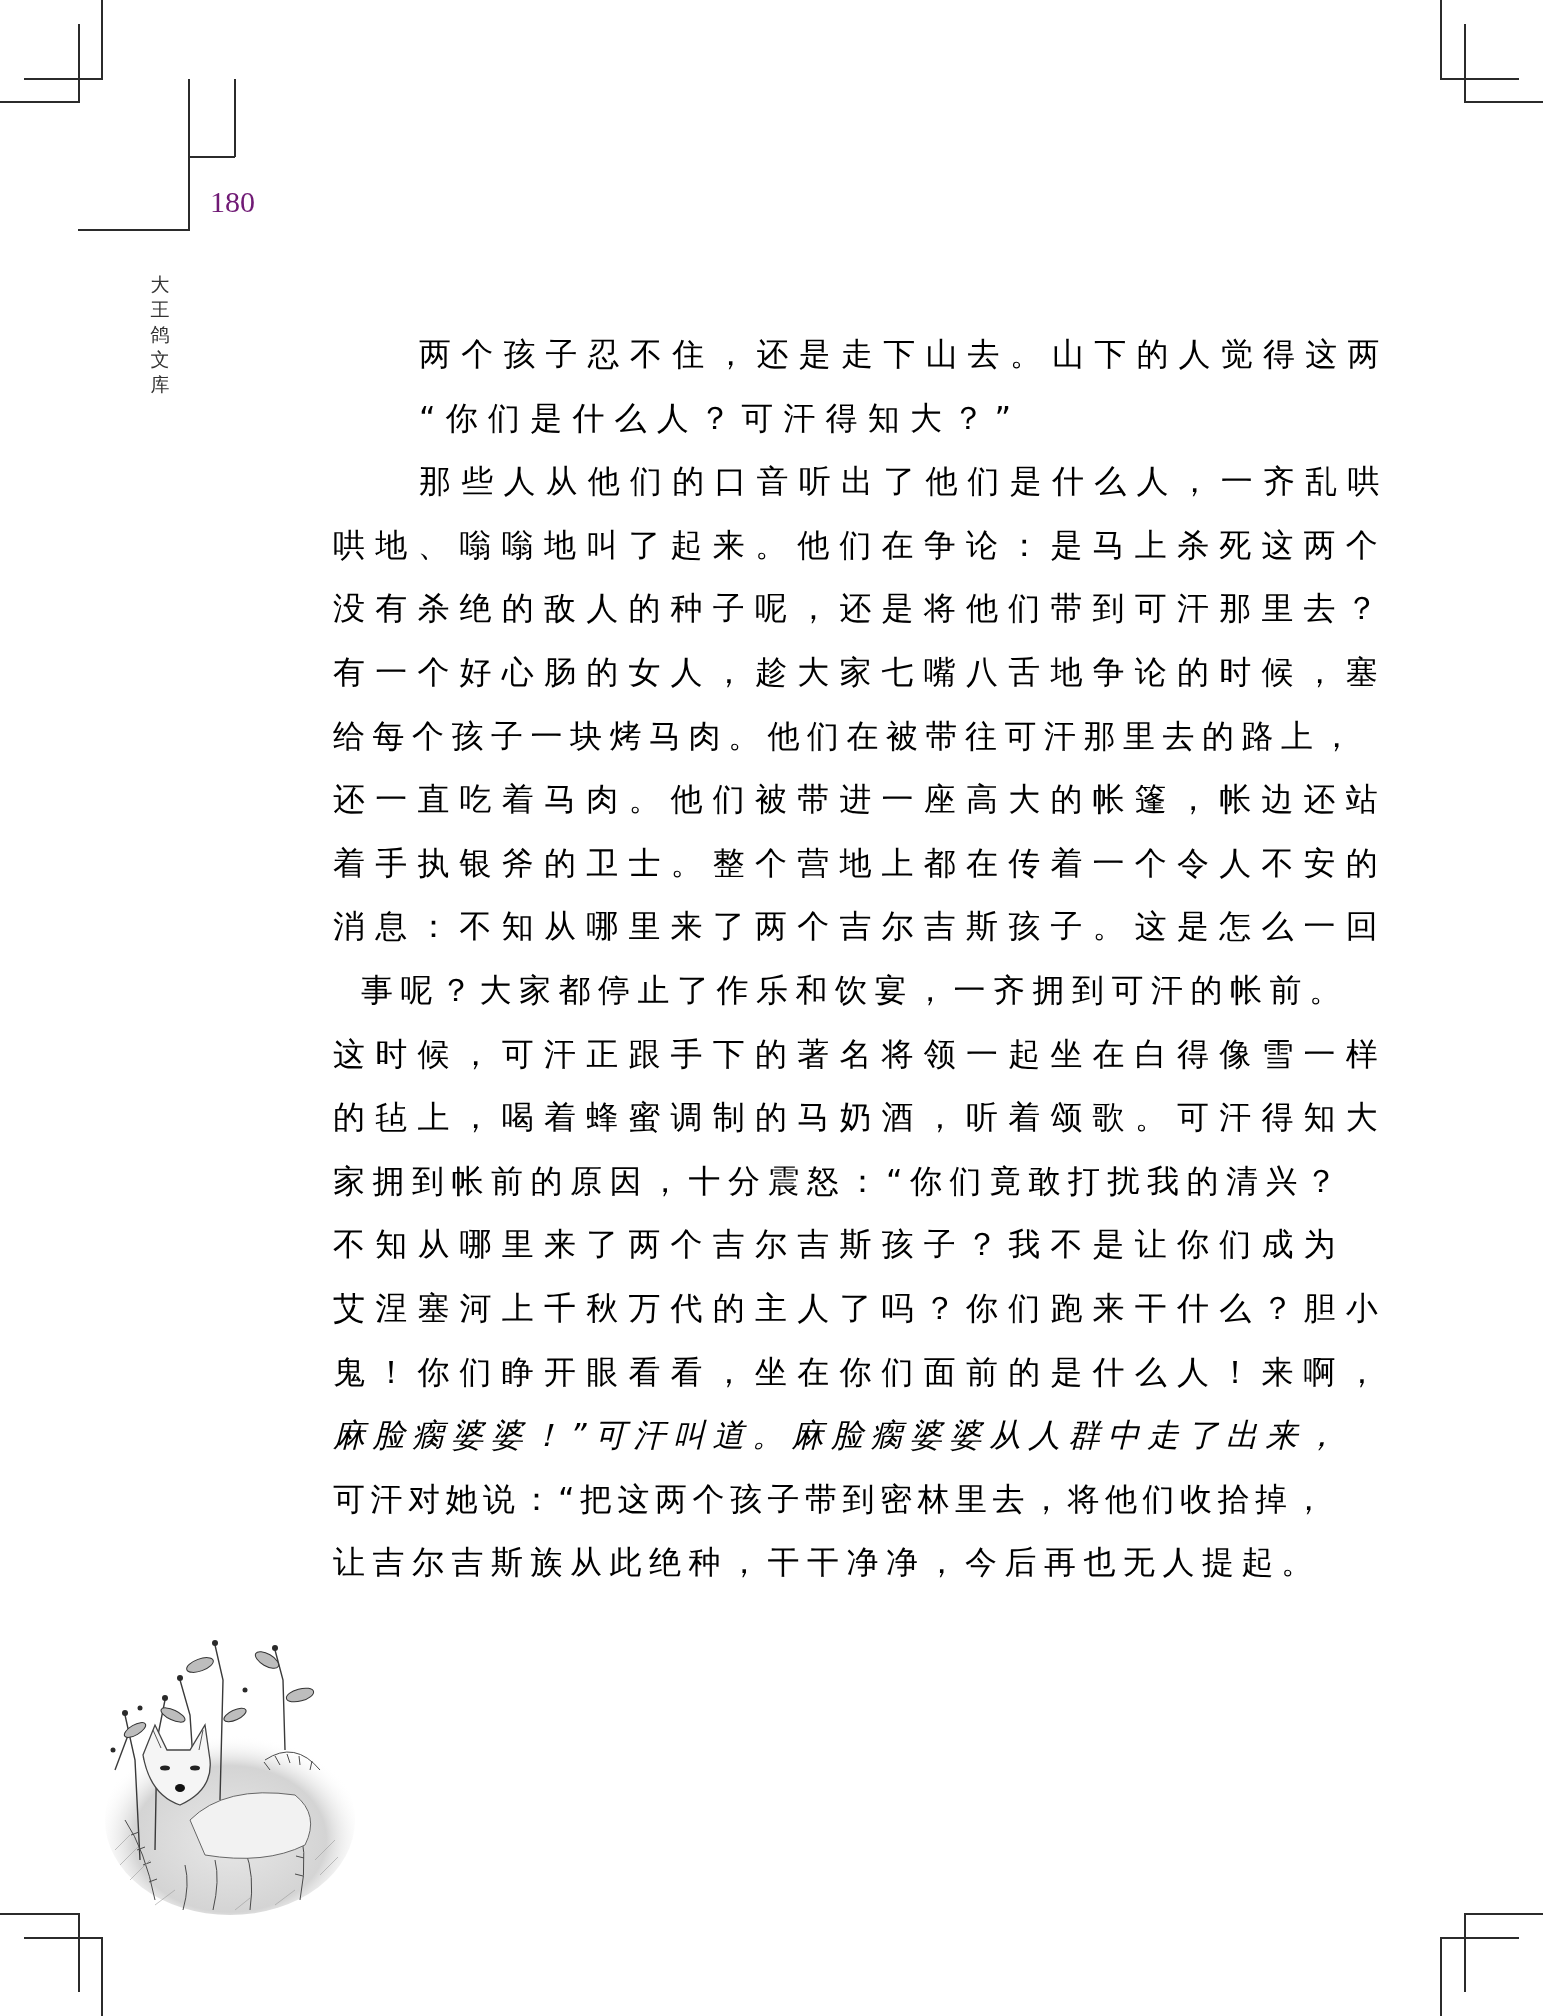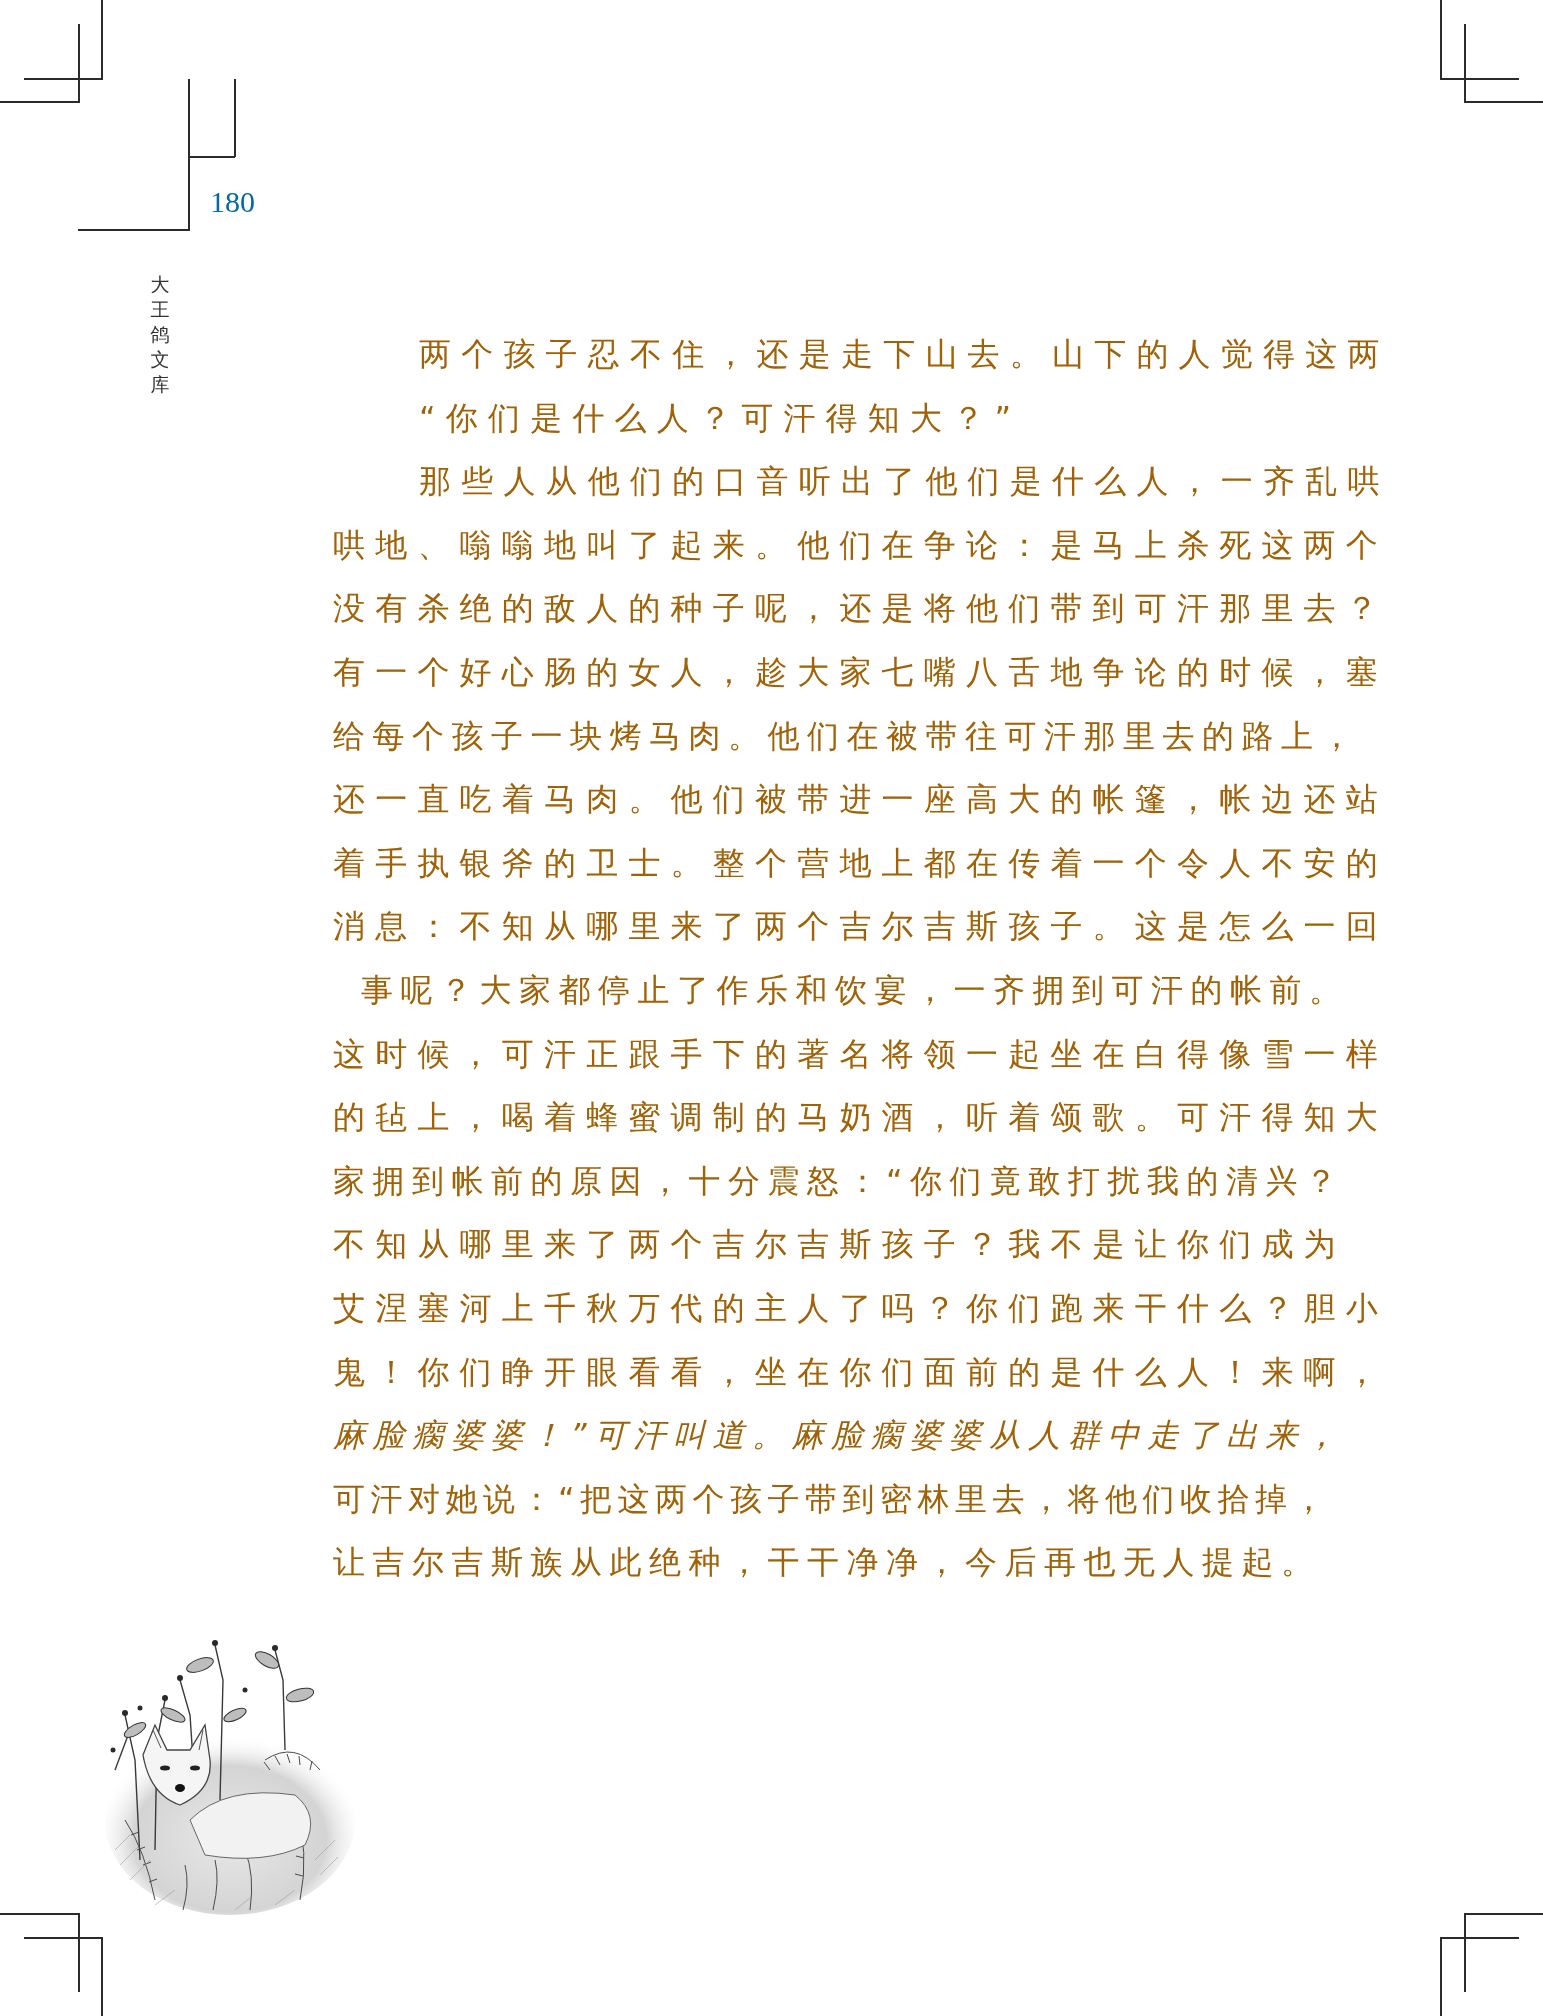--- a/index.html
+++ b/index.html
@@ -2,26 +2,26 @@
 <html><head>
   <meta charset="utf-8">
   <style>
     html, body { margin: 0; padding: 0; background: #ffffff; }
     body { width: 1543px; height: 2016px; position: relative; overflow: hidden;
            font-family: "DejaVu Sans", sans-serif; color: #1f1f1f; }
     .line { position: absolute; background: #2b2b2b; }
     .h { height: 2px; }
     .v { width: 2px; }
     .page-number { position: absolute; left: 210px; top: 185px; font-family: "Liberation Serif", "DejaVu Serif", serif;
-                   font-size: 30px; color: #0369a1; letter-spacing: 0px; }
+                   font-size: 30px; color: #701a75; letter-spacing: 0px; }
     .series-title { position: absolute; left: 148px; top: 272px; width: 24px; font-size: 19px; line-height: 25px;
                     color: #333; text-align: center; }
     .series-title span { display: block; }
     .body-text { position: absolute; left: 333px; top: 323px; width: 860px; }
-    .para { margin: 0; font-size: 32px; line-height: 63.6px; letter-spacing: 10.2px; color: #a16207;
+    .para { margin: 0; font-size: 32px; line-height: 63.6px; letter-spacing: 10.2px; color: #000000;
             text-align: justify; white-space: normal; }
     .para .row { display: block; white-space: nowrap; }
     .para .row.indent { padding-left: 86px; }
     .illustration { position: absolute; left: 95px; top: 1620px; width: 270px; height: 300px; }
   </style>
 </head>
 <body>
 
 <div class="line v" style="left:101px;top:0;height:79px;"></div>
 <div class="line h" style="left:24px;top:78px;width:79px;"></div>

